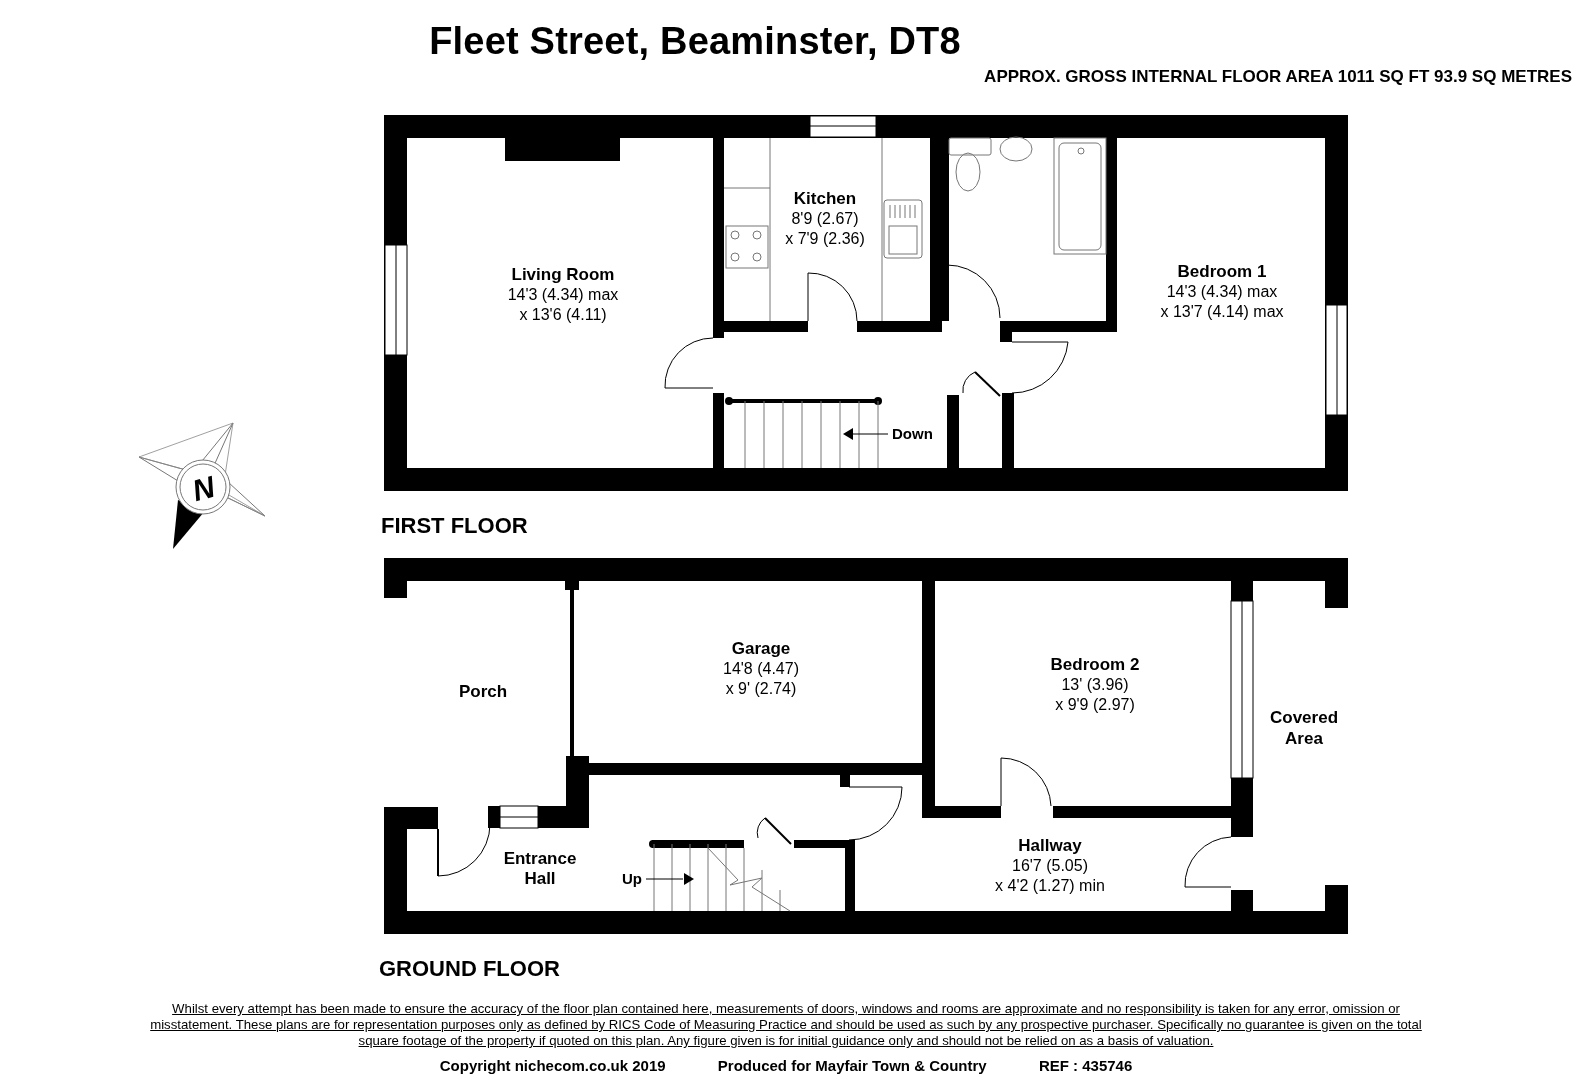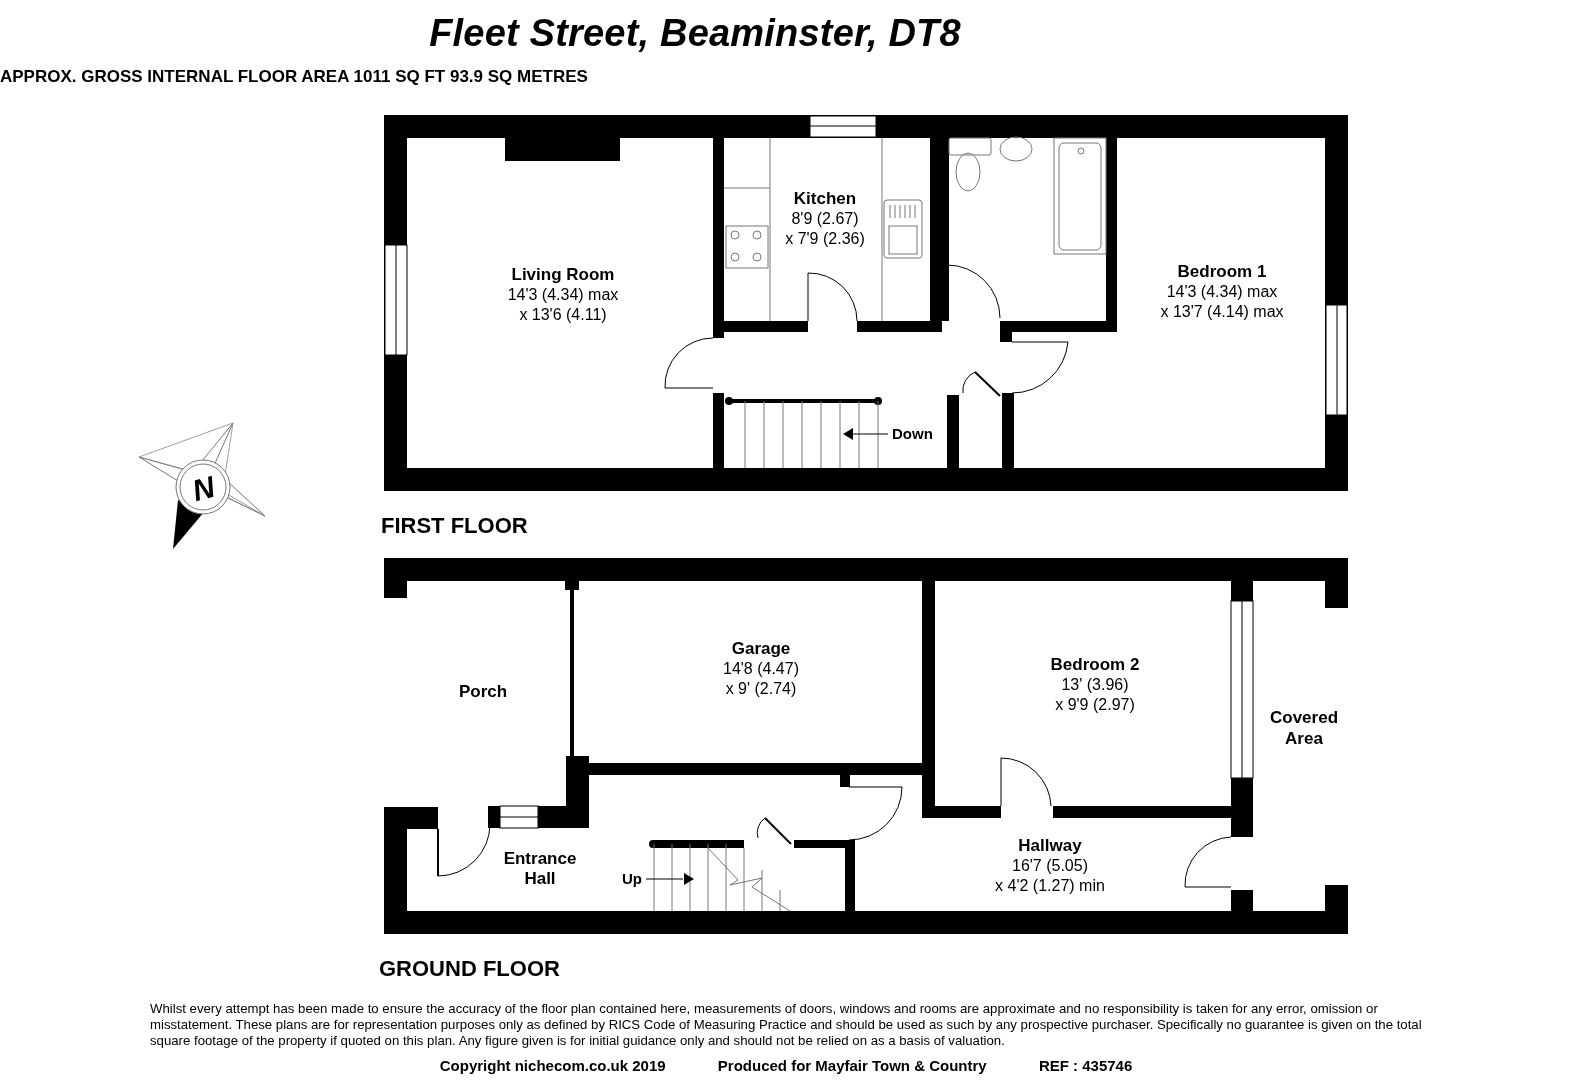--- a/index.html
+++ b/index.html
@@ -1,30 +1,30 @@
 <!DOCTYPE html>
 <html><head>
 <meta charset="utf-8">
 <style>
   html, body { margin: 0; padding: 0; background: #ffffff; }
   body { width: 1572px; height: 1080px; position: relative; overflow: hidden; font-family: "Liberation Sans", sans-serif; color: #000; }
-  .title { position: absolute; left: 0; width: 1390px; top: 12px; text-align: center; font-size: 38px; font-weight: bold; letter-spacing: 0.2px; font-style: italic; }
-  .subtitle { position: absolute; left: 0; width: 1572px; top: 67px; text-align: left; font-size: 17px; font-weight: bold; }
+  .title { position: absolute; left: 0; width: 1390px; top: 20px; text-align: center; font-size: 38px; font-weight: bold; letter-spacing: 0.2px; }
+  .subtitle { position: absolute; left: 0; width: 1572px; top: 67px; text-align: right; font-size: 17px; font-weight: bold; }
   svg.plan { position: absolute; left: 0; top: 0; }
   .wall { fill: #000; }
   .thin { fill: none; stroke: #000; stroke-width: 1; }
   .med { fill: none; stroke: #000; stroke-width: 2; }
   .thick { fill: none; stroke: #000; stroke-width: 4; }
   .grey { fill: none; stroke: #777; stroke-width: 1; }
   .winfill { fill: #fff; stroke: #000; stroke-width: 1; }
   .room-name { font-family: "Liberation Sans", sans-serif; font-weight: bold; font-size: 17px; text-anchor: middle; }
   .room-dim { font-family: "Liberation Sans", sans-serif; font-size: 16px; text-anchor: middle; }
   .floor-label { font-family: "Liberation Sans", sans-serif; font-weight: bold; font-size: 22px; }
   .stair-label { font-family: "Liberation Sans", sans-serif; font-weight: bold; font-size: 15px; }
-  .disclaimer { position: absolute; left: 150px; width: 1272px; top: 1001px; font-size: 13.2px; line-height: 16px; }
+  .disclaimer { position: absolute; left: 150px; width: 1272px; top: 1001px; text-align: center; font-size: 13.2px; line-height: 16px; text-decoration: underline; }
   .copyright { position: absolute; left: 0; width: 1572px; top: 1057px; text-align: center; font-size: 15px; font-weight: bold; }
   .copyright span { margin: 0 24px; }
 </style>
 </head>
 <body>
 
 <div class="title">Fleet Street, Beaminster, DT8</div>
 <div class="subtitle">APPROX. GROSS INTERNAL FLOOR AREA 1011 SQ FT 93.9 SQ METRES</div>
 
 <svg class="plan" width="1572" height="1080" viewBox="0 0 1572 1080">

